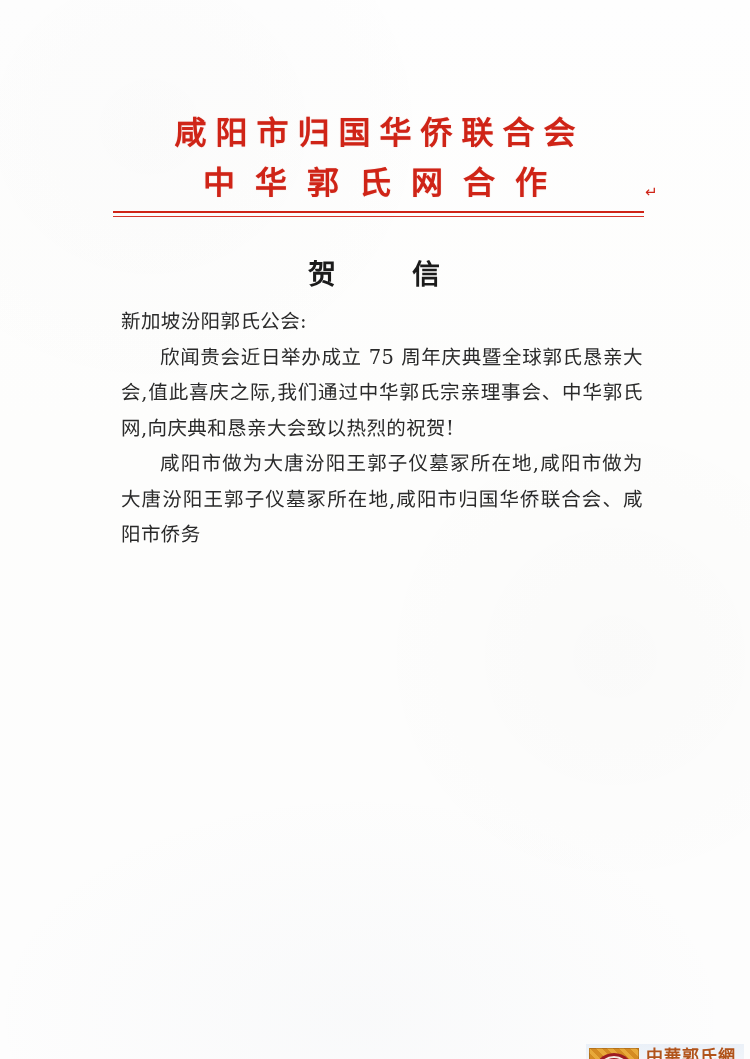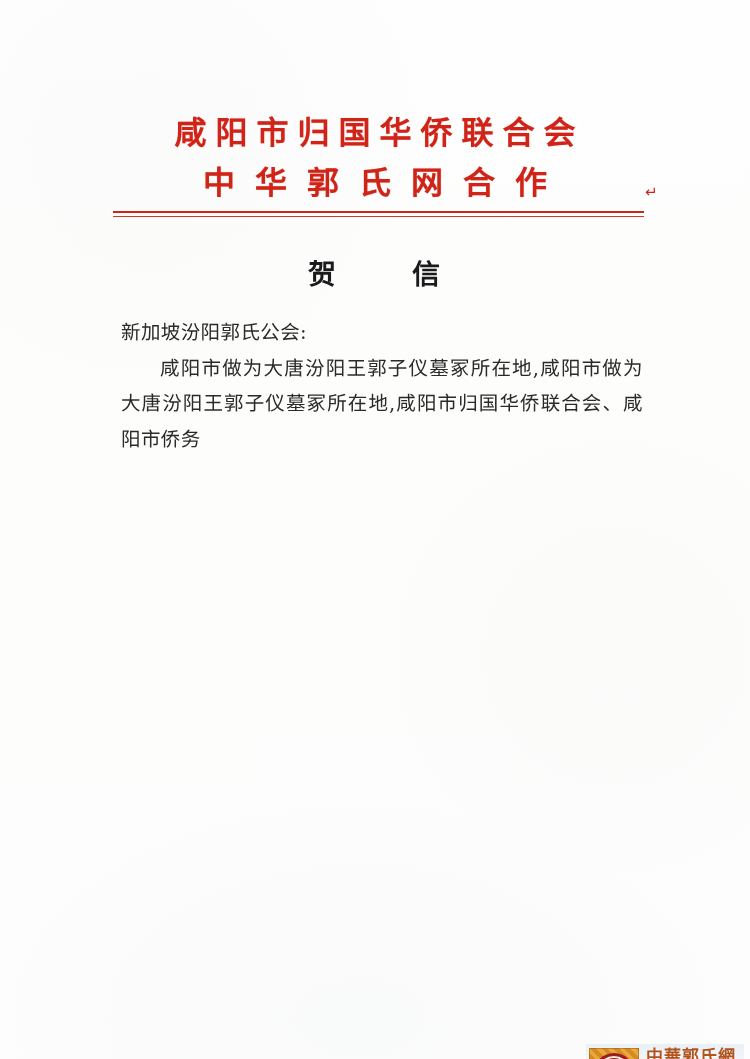--- a/index.html
+++ b/index.html
@@ -113,21 +113,21 @@
     width: 522px;
     color: #2a2a2a;
     font-family: "DejaVu Serif", "Liberation Serif", serif;
     font-size: 19.5px;
     line-height: 35.5px;
     text-align: justify;
     text-justify: inter-character;
     letter-spacing: 0.4px;
   }
   .salutation {
-    margin: 15px 0 0 0;
+    margin: 4px 0 0 0;
     text-align: left;
   }
   .para {
     margin: 0;
     text-indent: 2em;
     text-align: justify;
     text-justify: inter-character;
   }
   .para.spaced-before {
     margin-top: 35px;
@@ -263,20 +263,21 @@
   <div class="pilcrow-mark">↵</div>
 
   <div class="doc-title">
     <span>贺</span><span class="gap"></span><span>信</span>
   </div>
 
   <div class="body-block">
 
     <p class="salutation">新加坡汾阳郭氏公会:</p>
 
+    <p class="para">欣闻贵会近日举办成立 75 周年庆典暨全球郭氏恳亲大会,值此喜庆之际,我们通过中华郭氏宗亲理事会、中华郭氏网,向庆典和恳亲大会致以热烈的祝贺!</p>
 
     <p class="para">咸阳市做为大唐汾阳王郭子仪墓冢所在地,咸阳市做为大唐汾阳王郭子仪墓冢所在地,咸阳市归国华侨联合会、咸阳市侨务</p>
 
 
 
   </div>
 
   <div class="watermark">
 
     <div class="wm-emblem">

